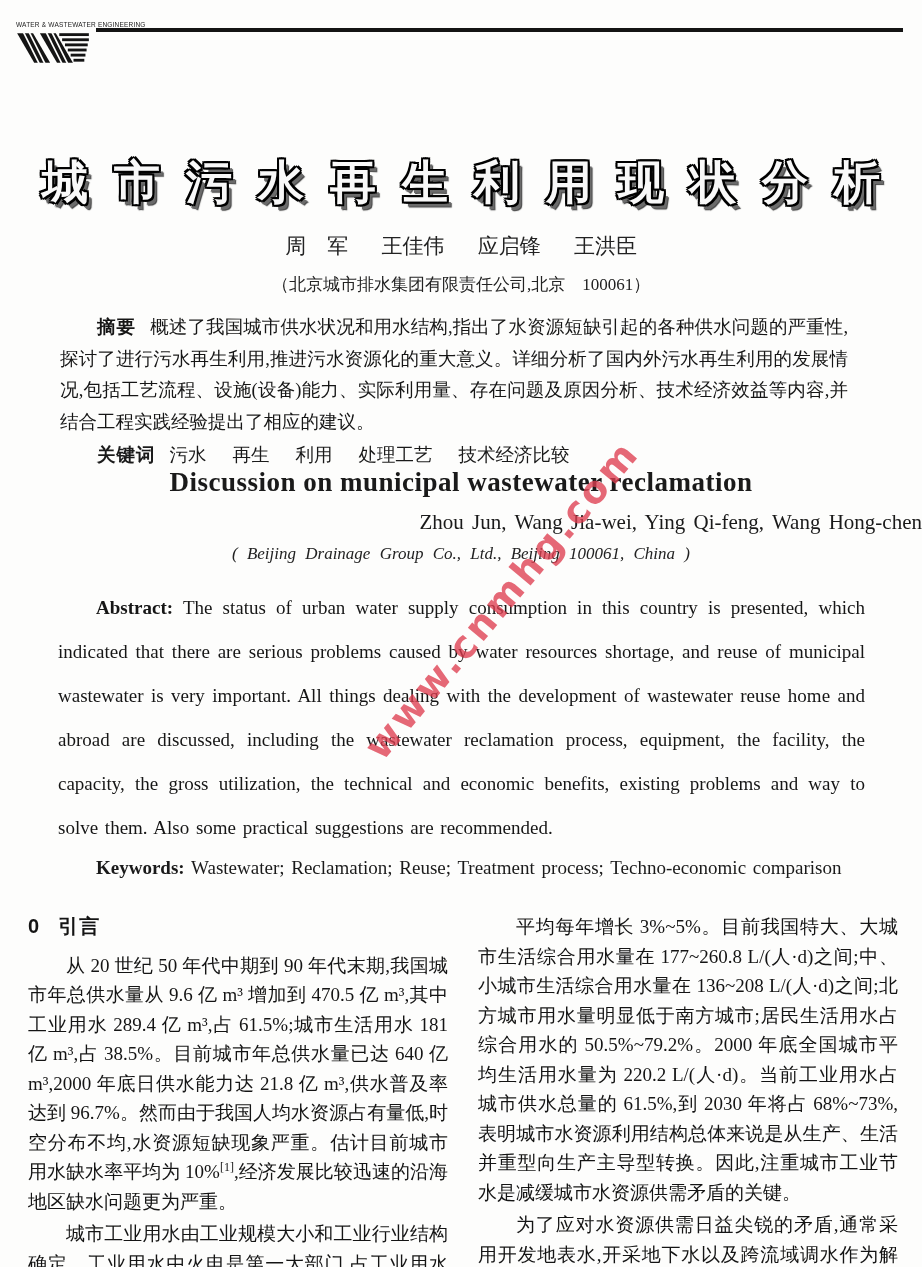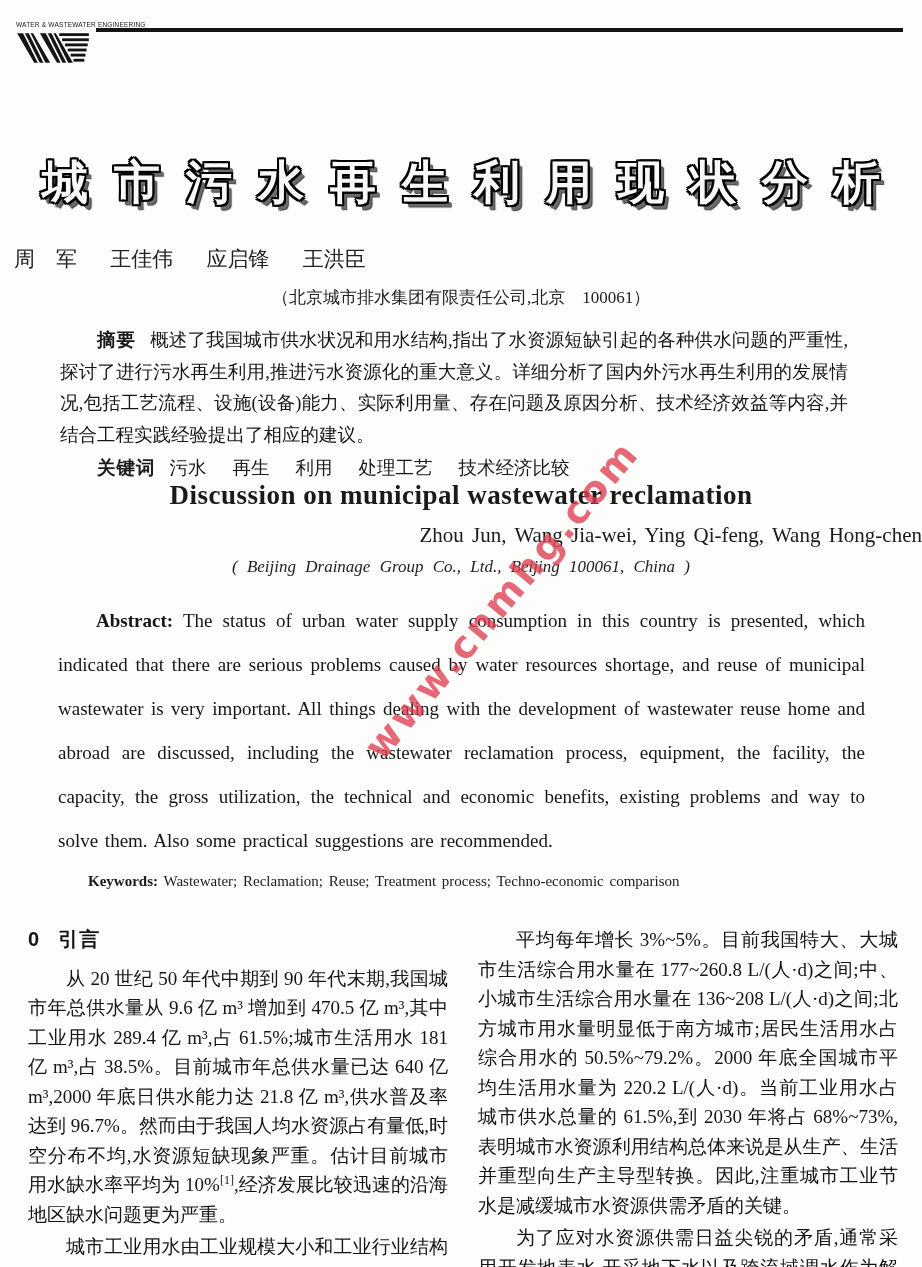--- a/index.html
+++ b/index.html
@@ -26,41 +26,41 @@
   .cn-title{
     margin:152px 0 0 0;text-align:center;
     font-size:46px;font-weight:bold;line-height:62px;
     letter-spacing:26px;text-indent:26px;white-space:nowrap;
     color:#f8f8f8;
     text-shadow:
       -2px -2px 0 #000, 2px -2px 0 #000, -2px 2px 0 #000, 2px 2px 0 #000,
       0 -2px 0 #000, 0 2px 0 #000, -2px 0 0 #000, 2px 0 0 #000,
       4px 5px 0 #6b6b6b, 5px 6px 1px #444;
   }
-  .cn-authors{margin-top:31px;font-size:21px;color:#222;font-family:Liberation Serif, serif;}
+  .cn-authors{margin-top:18px;text-align:center;font-size:21px;color:#222;font-family:Liberation Serif, serif;}
   .cn-authors span{margin:0 14px;}
   .cn-affil{margin-top:13px;text-align:center;font-size:17px;color:#222;}
   
   .cn-abstract{
     margin:16px 74px 0 60px;font-size:18.5px;line-height:31.5px;
     text-align:justify;text-indent:2em;color:#161616;
   }
   .inline-label{font-weight:bold;margin-right:14px;letter-spacing:1px;}
   .cn-keywords{margin:4px 59px 0 60px;font-size:18.5px;text-indent:2em;}
   .cn-keywords .kw{margin-right:26px;font-family:Liberation Mono, monospace;}
   
   .en-title{text-align:center;font-size:27px;font-weight:bold;letter-spacing:.5px;}
   .en-authors{margin-top:12px;text-align:right;font-size:21px;word-spacing:3px;}
   .en-affil{margin-top:9px;text-align:center;font-size:17px;font-style:italic;word-spacing:5px;color:#222;}
   
   .en-abstract{
     margin:22px 57px 0 58px;font-size:19px;line-height:44px;
     text-align:justify;text-indent:2em;word-spacing:2px;color:#161616;
   }
-  .en-keywords{margin:0 57px 0 58px;font-size:15px;line-height:36px;text-indent:2em;word-spacing:2px;}
+  .en-keywords{margin:0 57px 0 58px;font-size:19px;line-height:36px;text-indent:2em;word-spacing:2px;}
   .b{font-weight:bold;}
   
   .columns{
     display:flex;gap:30px;
     margin:26px 24px 0 28px;
   }
   .col{width:420px;font-size:19px;line-height:29.5px;text-align:justify;color:#141414;}
   .sec-head{
     font-weight:bold;font-size:20px;margin:0 0 9px 0;
     font-family:"Liberation Sans","DejaVu Sans",sans-serif;

